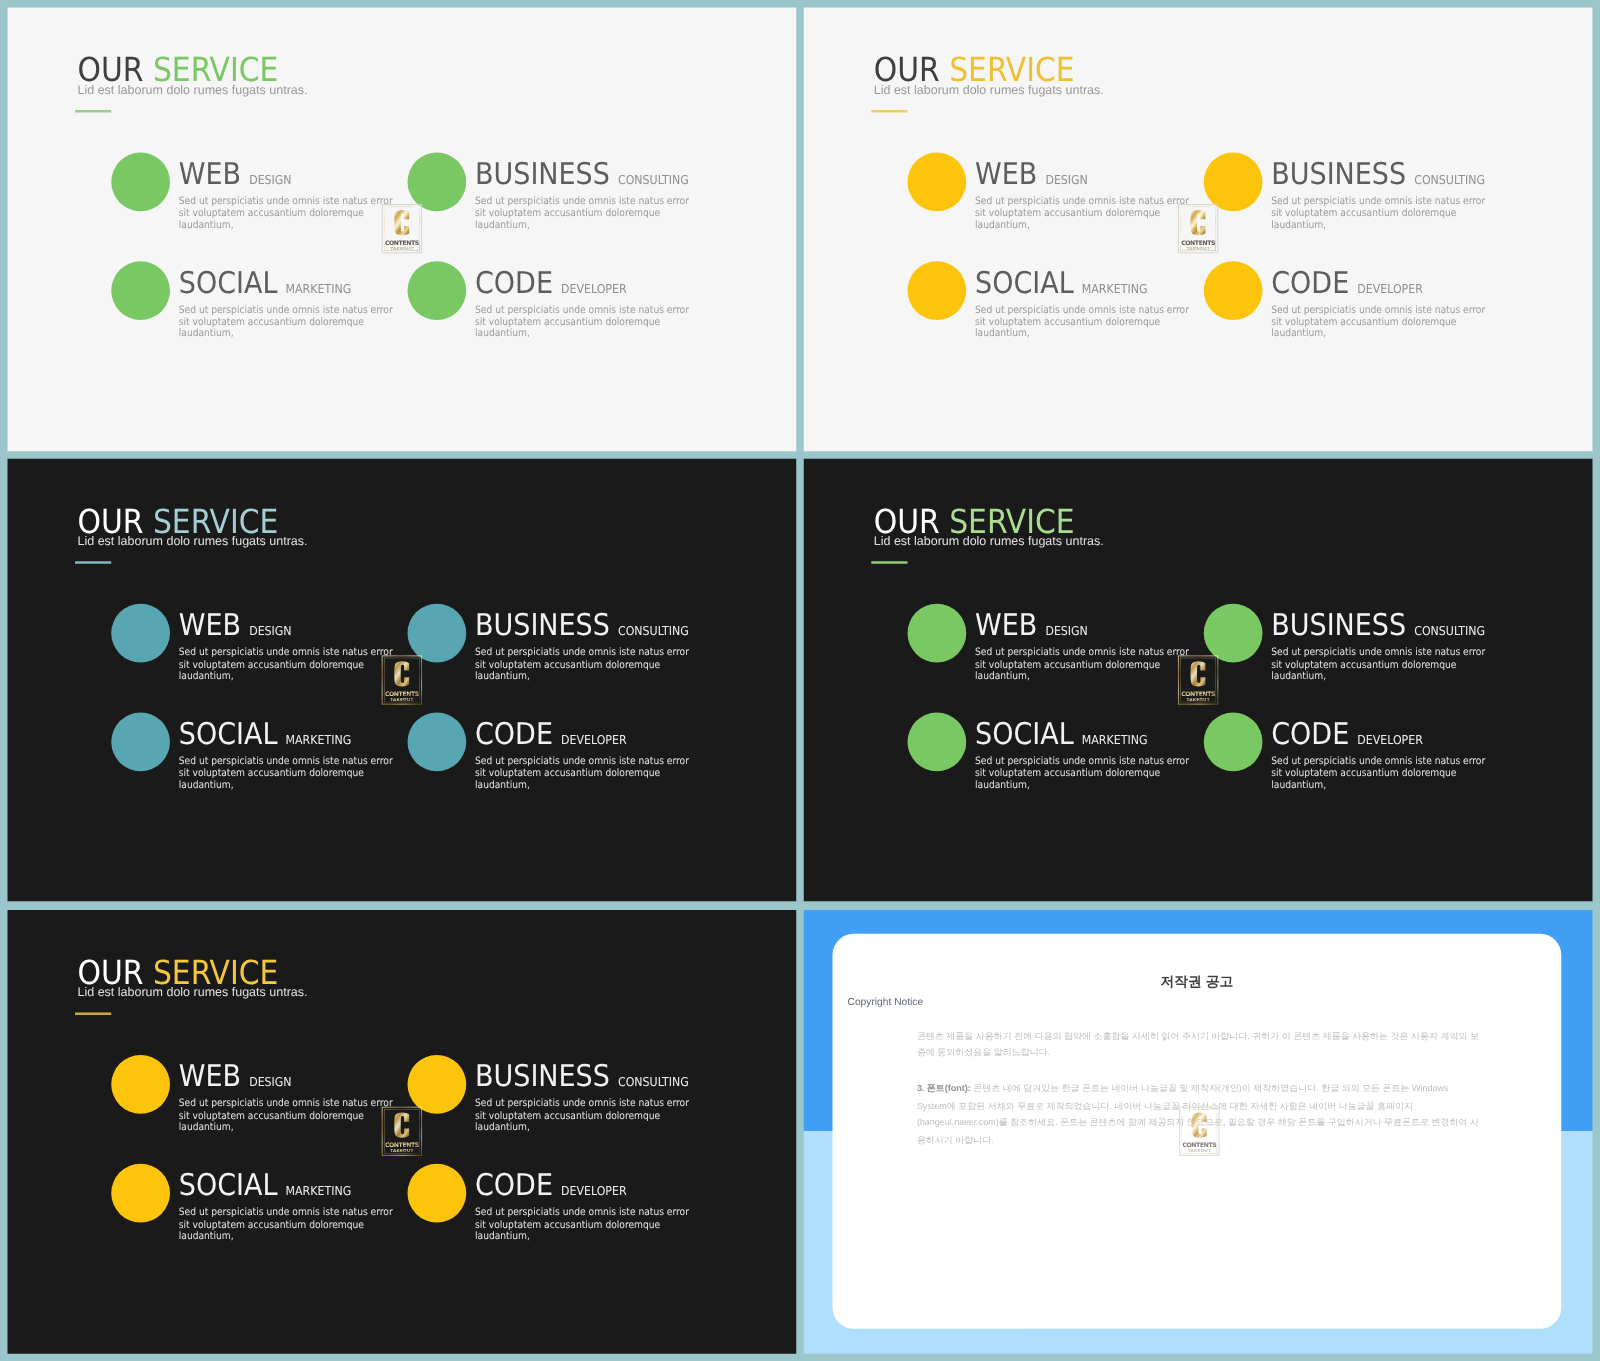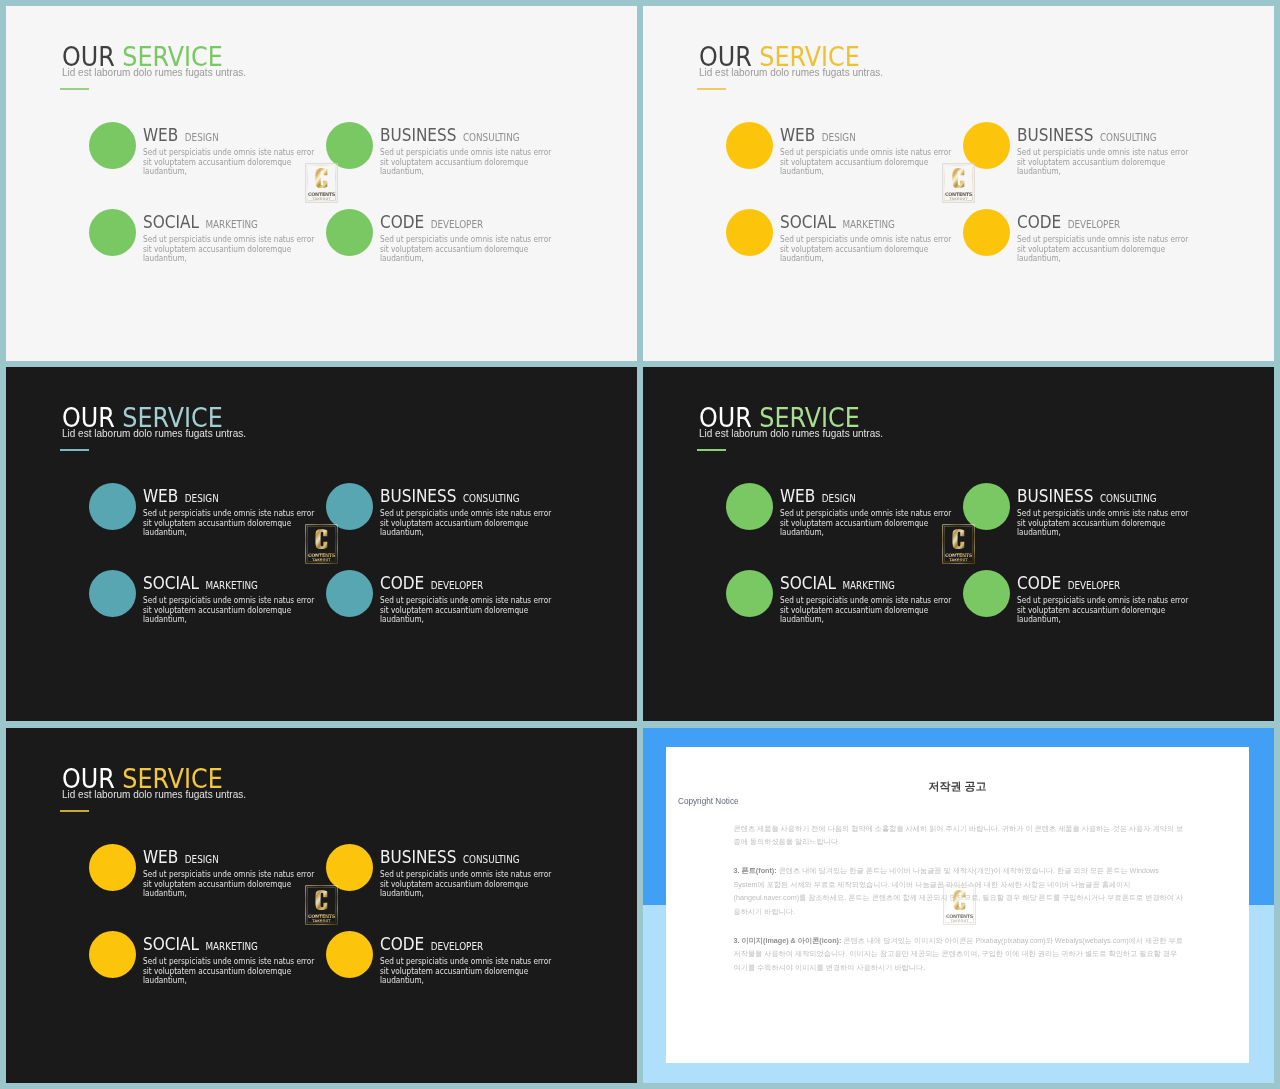--- a/index.html
+++ b/index.html
@@ -36,21 +36,21 @@
   
   .items { position:absolute; left:0; top:0; width:100%; height:100%; }
   .item { position:absolute; }
   .item-c0 { left:83px; }
   .item-c1 { left:320px; }
   .item-r0 { top:116px; }
   .item-r1 { top:203px; }
   .dot { position:absolute; left:0; top:0; width:47px; height:47px; border-radius:50%; }
   .item-text { position:absolute; left:54px; top:2.5px; width:185px; }
   .item-head { white-space:nowrap; font-family:"DejaVu Sans", sans-serif; font-stretch:condensed; }
-  .it-title { font-size:17px; }
+  .it-title { font-size:24px; }
   .th-light .it-title { color:#5d5d5d; }
   .th-dark .it-title { color:#f2f2f2; }
   .it-sub { font-size:9.8px; margin-left:6.5px; }
   .th-light .it-sub { color:#8f8f8f; }
   .th-dark .it-sub { color:#efefef; }
   .item-desc { font-family:"DejaVu Sans", sans-serif; font-stretch:condensed;
                font-size:8.15px; line-height:9.7px; margin-top:3.5px; width:178px; }
   .th-light .item-desc { color:#9c9c9c; }
   .th-dark .item-desc { color:#e3e3e3; }
 
@@ -83,21 +83,21 @@
   .th-light .wm { opacity:0.95; }
   .wm-cp { opacity:0.78; }
   .th-dark .wm { opacity:0.9; }
   .th-dark .lg-frame { stroke-width:0.8; opacity:0.82; }
   .th-light .lg-frame, .wm-cp .lg-frame { stroke:#d7d5cf; stroke-width:0.9; }
   .th-light .lg-name,  .wm-cp .lg-name  { fill:#5a5248; }
   .th-light .lg-tag,   .wm-cp .lg-tag   { fill:#b9b3a6; }
 
   
   .cpanel { background:linear-gradient(to bottom, #41a0f5 0, #41a0f5 177px, #b0dffb 177px, #b0dffb 100%); }
-  .cp-card { position:absolute; left:23px; top:19px; width:583px; height:316px; background:#fff; }
+  .cp-card { position:absolute; left:23px; top:19px; width:583px; height:316px; background:#fff;border-radius:17px; }
   .cp-title { text-align:center; font-size:11px; font-weight:700; color:#3f3f3f;
               margin-top:33px; line-height:1.1; }
   .cp-sub { font-size:8.2px; color:#63687a; margin-top:4.5px; line-height:1.1;margin-left:12px; }
   .cp-body { margin:12px 65px 0 67.5px; }
   .cp-para { font-size:7.2px; line-height:13.4px; color:#bdbdbd; margin:16px 0 11px 0; text-align:left; }
   .cp-lead { font-weight:700; color:#8f8f8f; }
   .cp-lead:not(:empty)::after { content:" "; }
   .wm-cp { left:299.5px; top:157px; }
 
 </style>
@@ -386,21 +386,20 @@
       </svg>
     </div>
   </div>
   <div class="slide cpanel" title="Copyright Notice">
     <div class="cp-card">
       <div class="cp-title">저작권 공고</div>
       <div class="cp-sub">Copyright Notice</div>
       <div class="cp-body">
         <p class="cp-para"><span class="cp-lead"></span><span class="cp-text">콘텐츠 제품을 사용하기 전에 다음의 협약에 소홀함을 사세히 읽어 주시기 바랍니다. 귀하가 이 콘텐츠 제품을 사용하는 것은 사용자 계약의 보증에 동의하셨음을 알리느랍니다.</span></p>
         <p class="cp-para"><span class="cp-lead">3. 폰트(font):</span><span class="cp-text">콘텐츠 내에 담겨있는 한글 폰트는 네이버 나눔글꼴 및 제작자(개인)이 제작하였습니다. 한글 외의 모든 폰트는 Windows System에 포함된 서체와 무료로 제작되었습니다. 네이버 나눔글꼴 라이선스에 대한 자세한 사항은 네이버 나눔글꼴 홈페이지(hangeul.naver.com)를 참조하세요. 폰트는 콘텐츠에 함께 제공되지 않으므로, 필요할 경우 해당 폰트를 구입하시거나 무료폰트로 변경하여 사용하시기 바랍니다.</span></p>
-        <p class="cp-para"><span class="cp-lead">3. 이미지(image) &amp; 아이콘(icon):</span><span class="cp-text">콘텐츠 내에 담겨있는 이미지와 아이콘은 Pixabay(pixabay.com)와 Webalys(webalys.com)에서 제공한 무료 저작물을 사용하여 제작되었습니다. 이미지는 참고용만 제공되는 콘텐츠이며, 구입한 이에 대한 권리는 귀하가 별도로 확인하고 필요할 경우 여기를 수득하셔야 이미지를 변경하여 사용하시기 바랍니다.</span></p>
       </div>
     </div>
     <div class="wm wm-cp">
       <svg viewBox="0 0 33 40" width="33" height="40">
         <defs>
           <linearGradient id="gold5" x1="0.1" y1="0" x2="0.9" y2="1">
             <stop offset="0%" stop-color="#fbf0bd"></stop>
             <stop offset="18%" stop-color="#cfa249"></stop>
             <stop offset="40%" stop-color="#fdf7d6"></stop>
             <stop offset="62%" stop-color="#b8892c"></stop>

